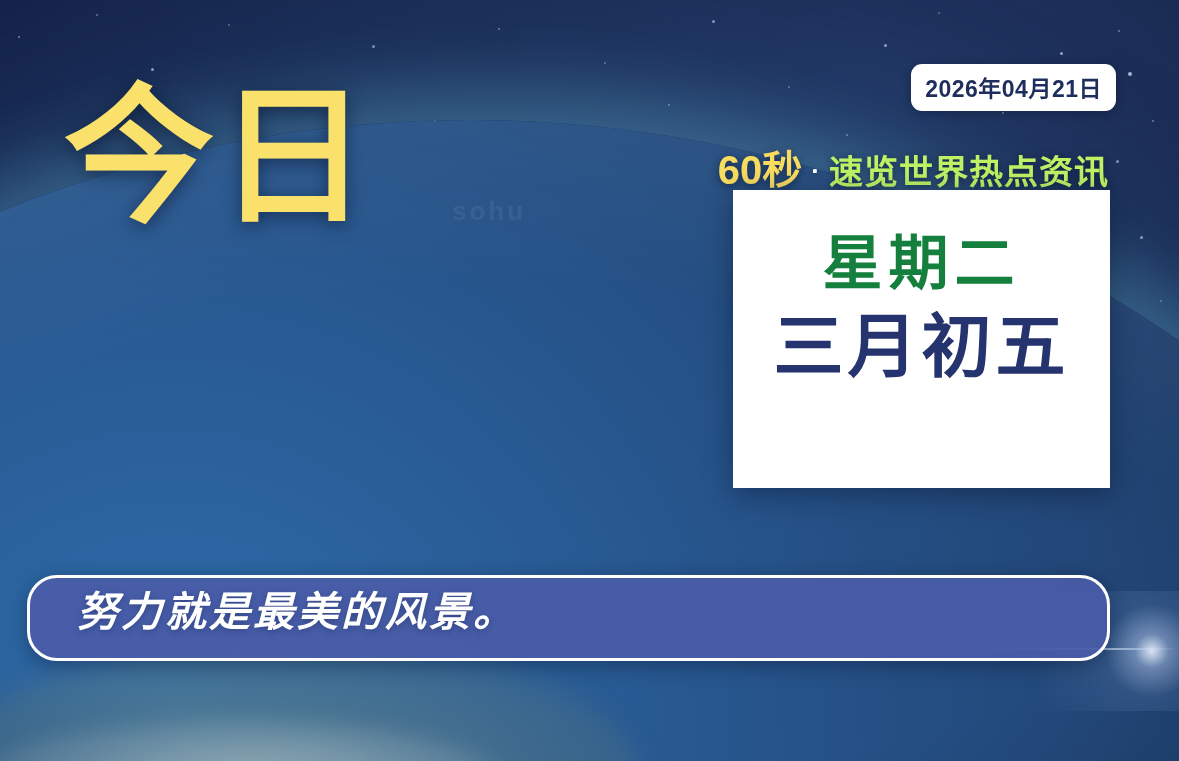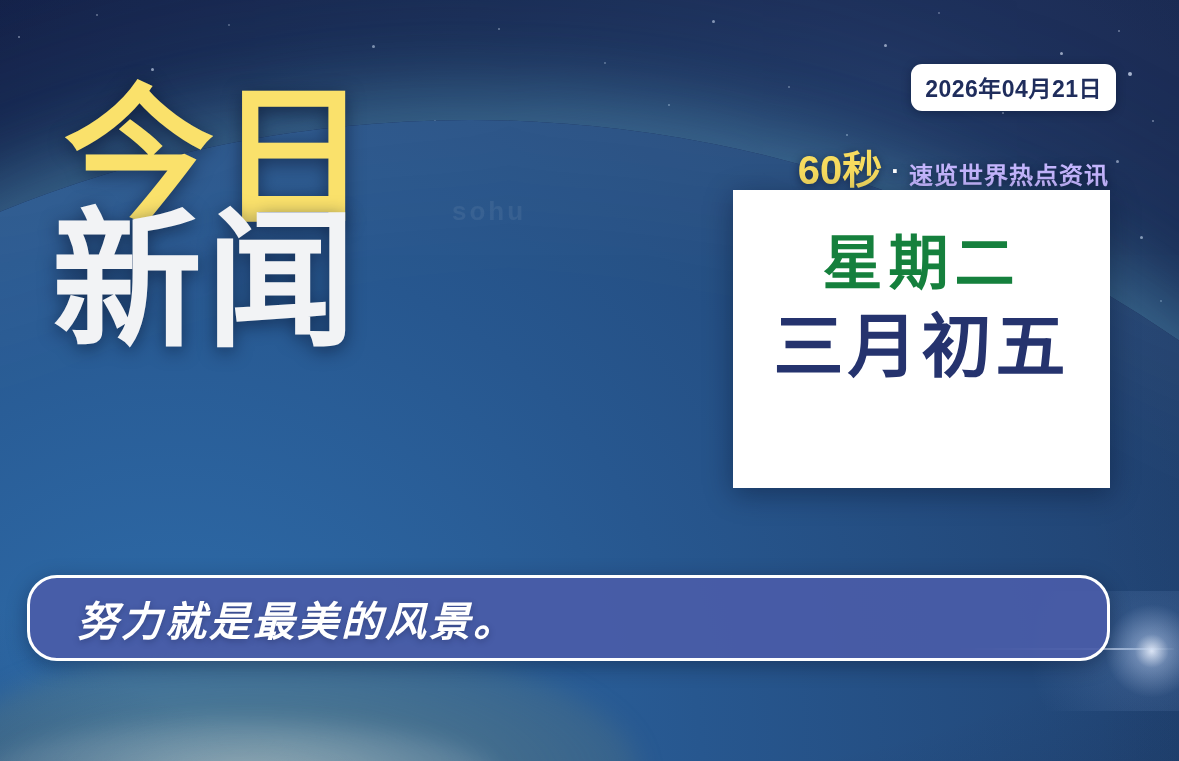--- a/index.html
+++ b/index.html
@@ -192,22 +192,22 @@
     letter-spacing: 0px;
   }
   .tagline .dot {
     color: #ffffff;
     font-size: 26px;
     font-weight: 900;
     position: relative;
     top: -4px;
   }
   .tagline .desc {
-    color: #c4b5fd;
-    font-size: 24px;
+    color: #bef264;
+    font-size: 34px;
     font-weight: 900;
     letter-spacing: 1px;
   }
 
   
   .info-card {
     position: absolute;
     left: 733px;
     top: 190px;
     width: 377px;
@@ -256,21 +256,20 @@
     position: absolute;
     left: 27px;
     top: 575px;
     width: 1083px;
     height: 86px;
     box-sizing: border-box;
     background: rgba(74,92,168,0.92);
     border: 3px solid #ffffff;
     border-radius: 30px;
     display: flex;
-    align-items: center;
     padding-left: 47px;
     box-shadow: 0 5px 20px rgba(5,12,35,0.35);
   }
   .quote-banner .quote-text {
     color: #ffffff;
     font-size: 41px;
     font-weight: 900;
     font-style: italic;
     letter-spacing: 3px;
     white-space: nowrap;
@@ -354,21 +353,20 @@
 
   <div class="flare"></div>
   <div class="vignette"></div>
 
   <div class="content">
 
     <div class="watermark">sohu</div>
 
     <div class="masthead">
       <span class="line l1">今日</span>
-      <span class="line l2">新闻</span>
     </div>
 
     <div class="date-pill">2026年04月21日</div>
 
     <div class="tagline">
       <span class="sixty">60秒</span>
       <span class="dot">·</span>
       <span class="desc">速览世界热点资讯</span>
     </div>
 

